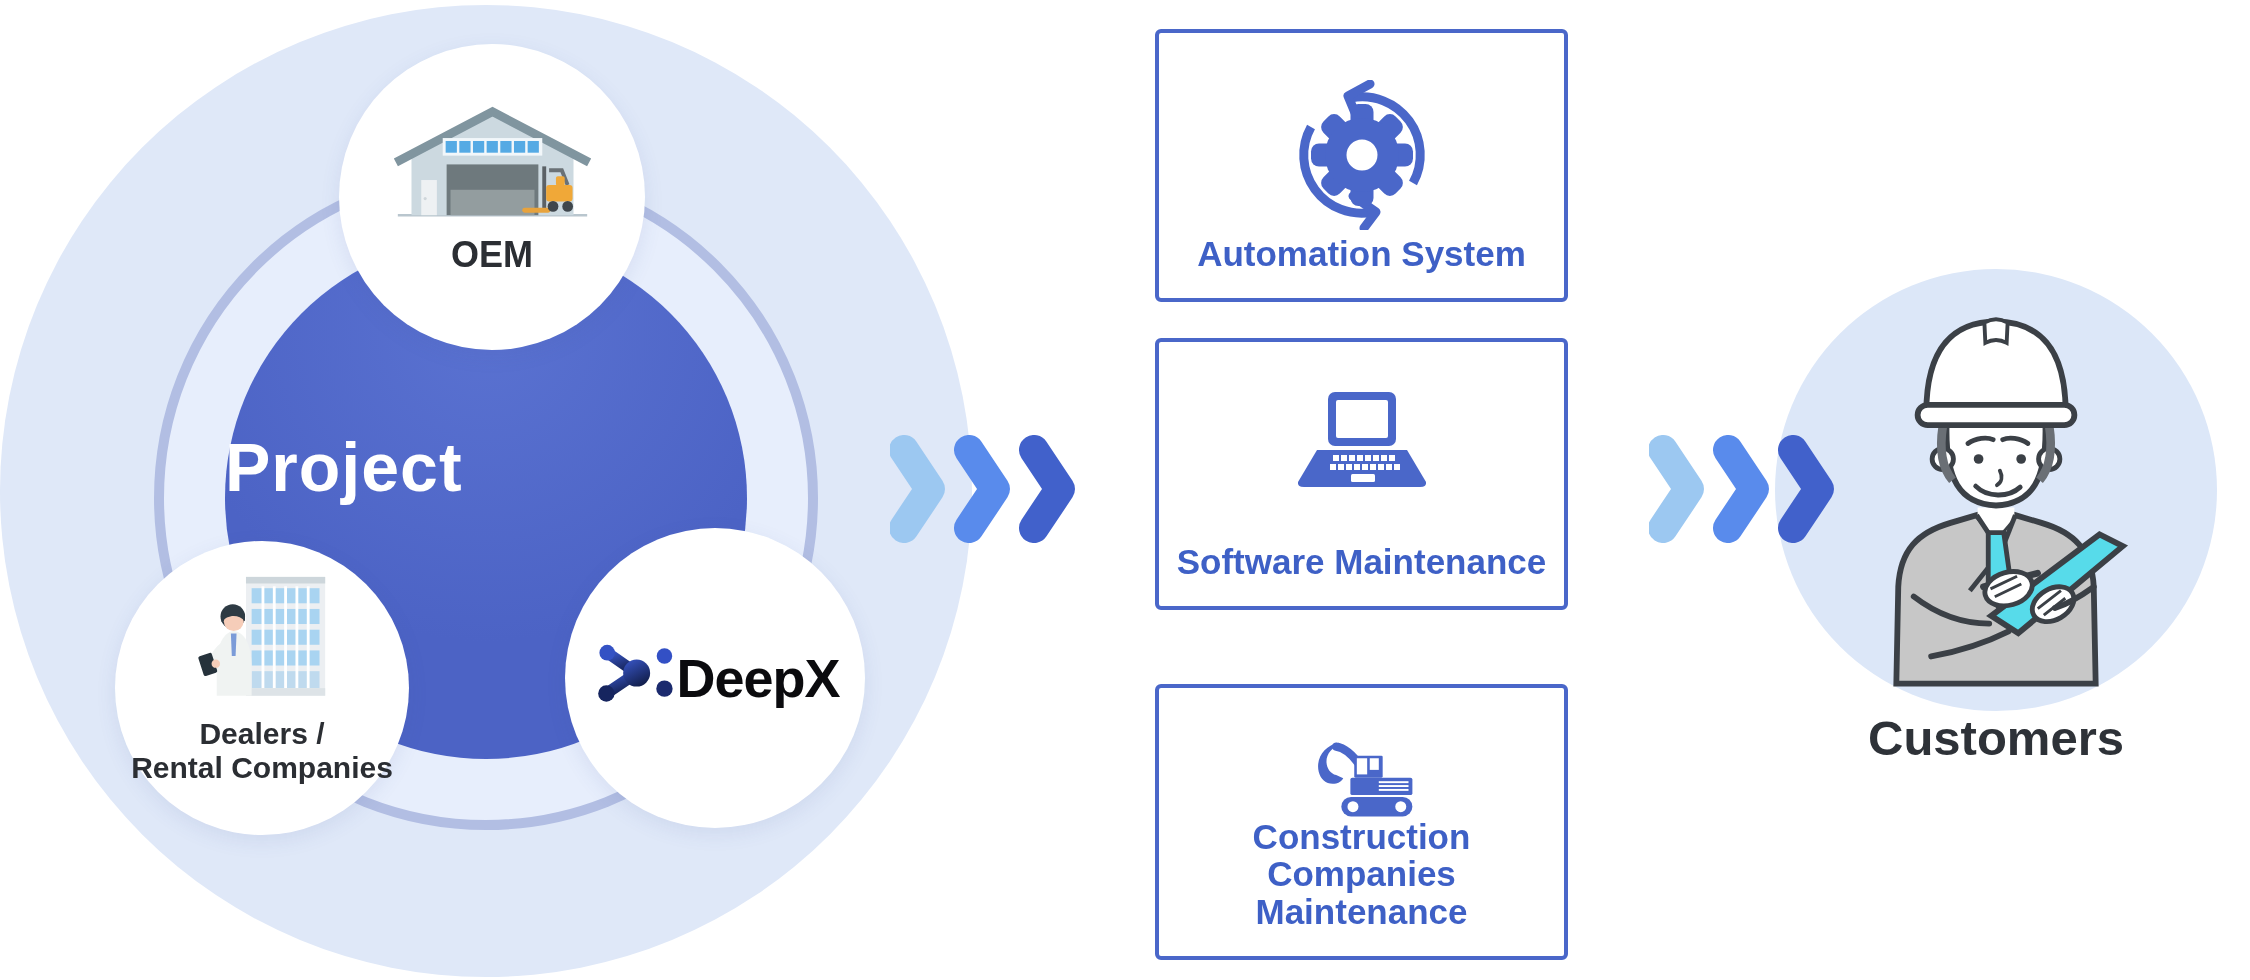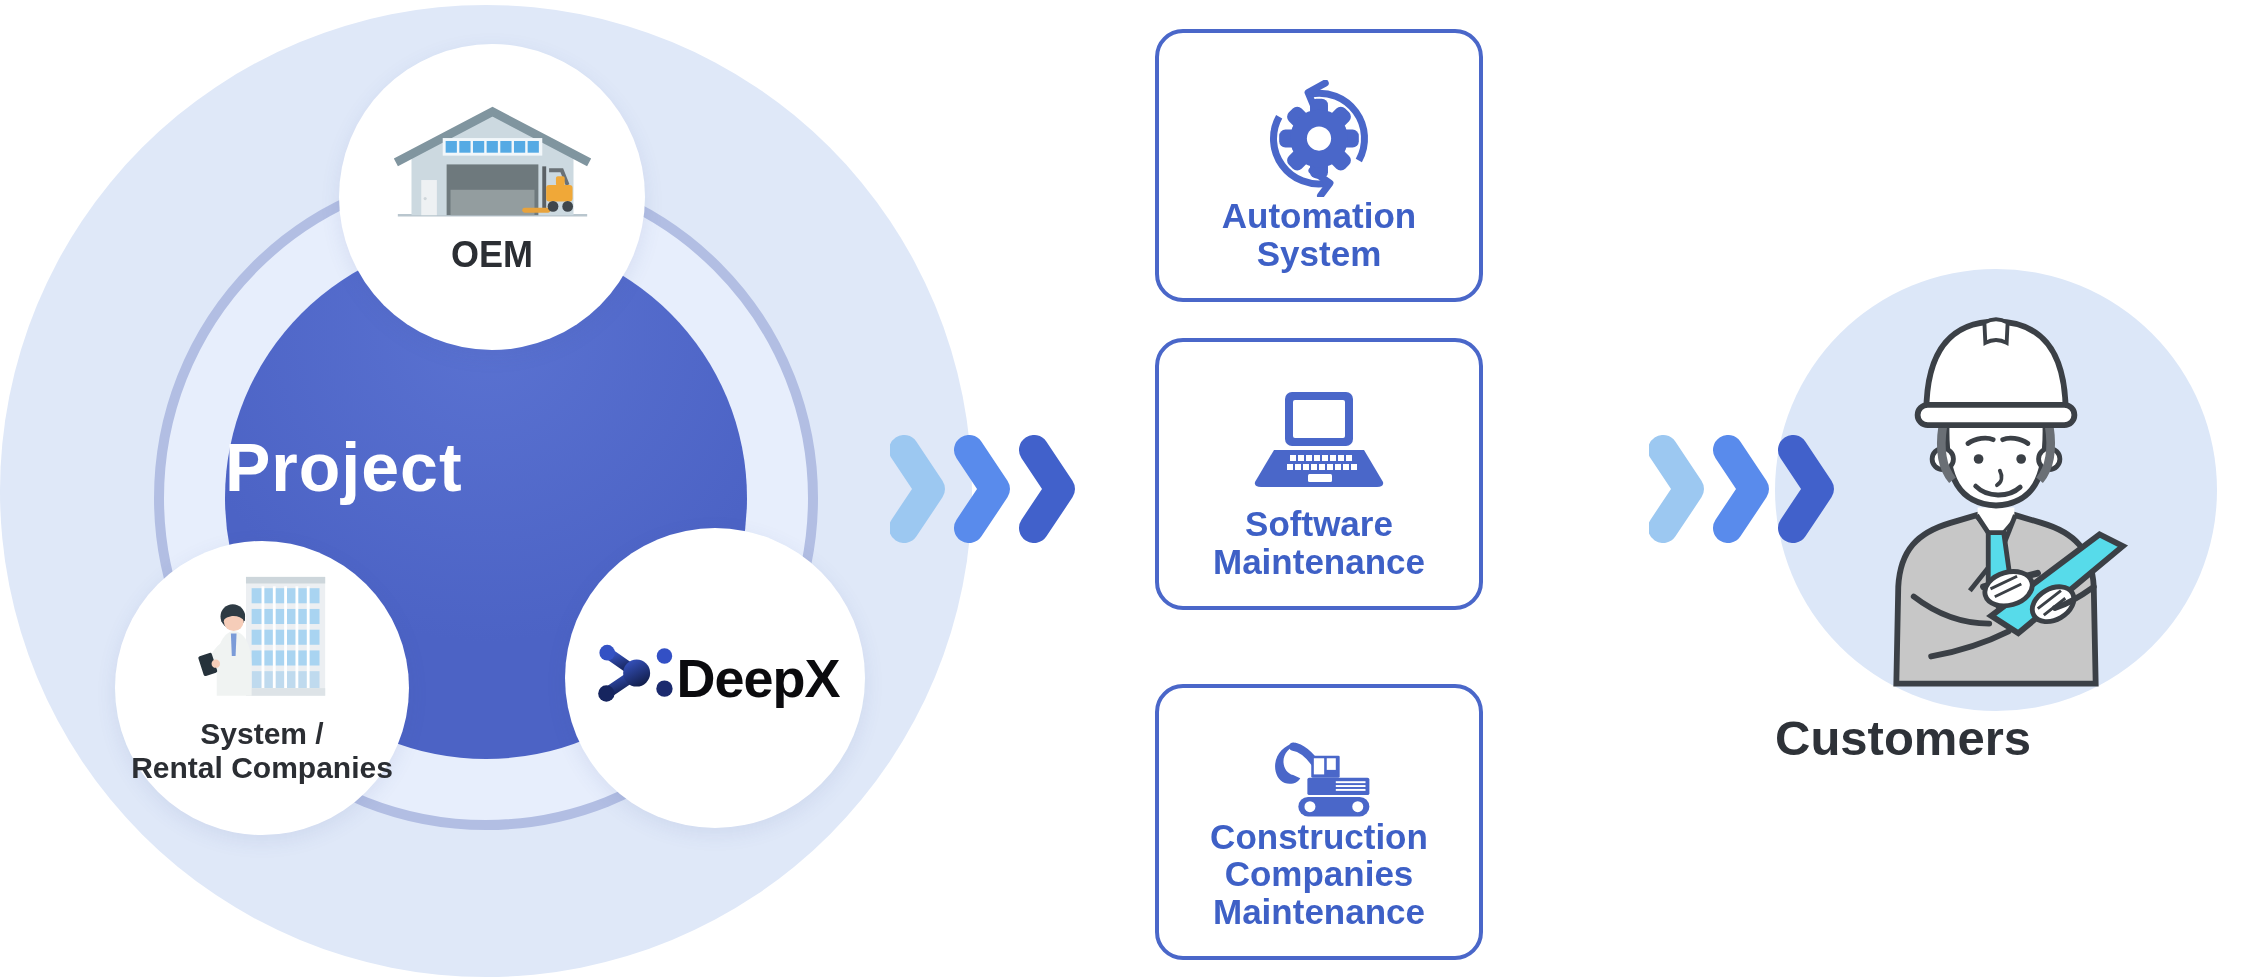--- a/index.html
+++ b/index.html
@@ -30,34 +30,34 @@
   .logo-row{display:flex;align-items:center;gap:0;transform:translateX(2px);}
   .deepx-text{font-size:54px;font-weight:700;color:#0b0b0e;letter-spacing:-1px;}
 
   
   .chev{width:186px;height:108px;}
   .chev-1{left:890px;top:435px;}
   .chev-2{left:1649px;top:435px;}
   .chev path{fill:none;stroke-width:30;stroke-linecap:round;stroke-linejoin:round;}
 
   
-  .service-box{left:1155px;width:328px;box-sizing:border-box;background:#fff;
-        border:4px solid var(--accent);border-radius:28px;
+  .service-box{left:1155px;width:413px;box-sizing:border-box;background:#fff;
+        border:4px solid var(--accent);border-radius:6px;
         display:flex;flex-direction:column;align-items:center;justify-content:space-between;
         padding:47px 12px 26px;}
   .box-automation{top:29px;height:273px;}
   .box-software{top:338px;height:272px;padding-top:48px;}
   .box-construction{top:644px;height:276px;margin-top:40px;}
   .service-label{color:var(--box-text);font-weight:700;font-size:35px;text-align:center;line-height:1.07;}
   .service-label span{display:block;}
 
   
   .cust-circle{left:1775px;top:269px;width:442px;height:442px;border-radius:50%;
         background:var(--customers-bg);display:flex;align-items:center;justify-content:center;}
-  .cust-label{left:1775px;top:710px;width:442px;
+  .cust-label{left:1775px;top:710px;width:442px;text-align:center;
         font-size:49px;font-weight:700;color:#2e3238;}
 
   .icon-accent{fill:var(--accent);}
   .stroke-accent{stroke:var(--accent);}
 </style>
 </head>
 <body>
 
 <div class="canvas">
 
@@ -116,21 +116,21 @@
       <path d="M27,128 L27,96 C27,72 35,61 45,59 C56,61 64,72 64,98 L64,128 Z" fill="#f0f3f2"></path>
       <polygon points="42,62 48,62 47,86 43,86" fill="#7b9bd8"></polygon>
       <circle cx="44" cy="44" r="13" fill="#2e3b44"></circle>
       <circle cx="45" cy="49" r="10.5" fill="#f6cdb9"></circle>
       <path d="M32,47 A13,13 0 0 1 57,42 L57,49 C50,41 38,42 32,50 Z" fill="#2e3b44"></path>
       <path d="M36,74 C28,80 24,87 23,93" fill="none" stroke="#f0f3f2" stroke-width="9" stroke-linecap="round"></path>
       <rect x="10" y="84" width="15" height="22" rx="2" fill="#26323b" transform="rotate(-18 17 95)"></rect>
       <circle cx="26" cy="94" r="4.5" fill="#f6cdb9"></circle>
     </svg>
     <div class="node-label dealers-label">
-      <span>System /</span>
+      <span>Dealers /</span>
       <span>Rental Companies</span>
     </div>
   </div>
 
   <div class="abs node node-deepx">
     <div class="logo-row">
       <svg width="82" height="72" viewBox="0 0 100 88">
         <defs>
           <linearGradient id="dxg" x1="0" y1="0" x2="0.55" y2="1">
             <stop offset="0" stop-color="#3a58cb"></stop>

